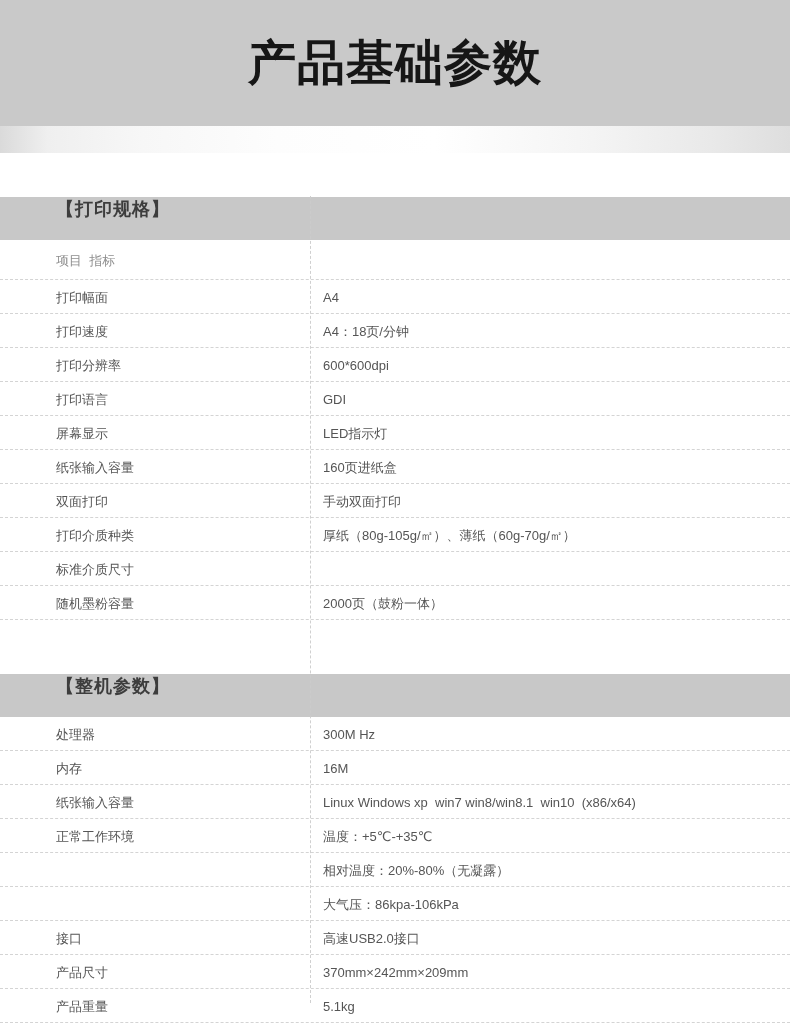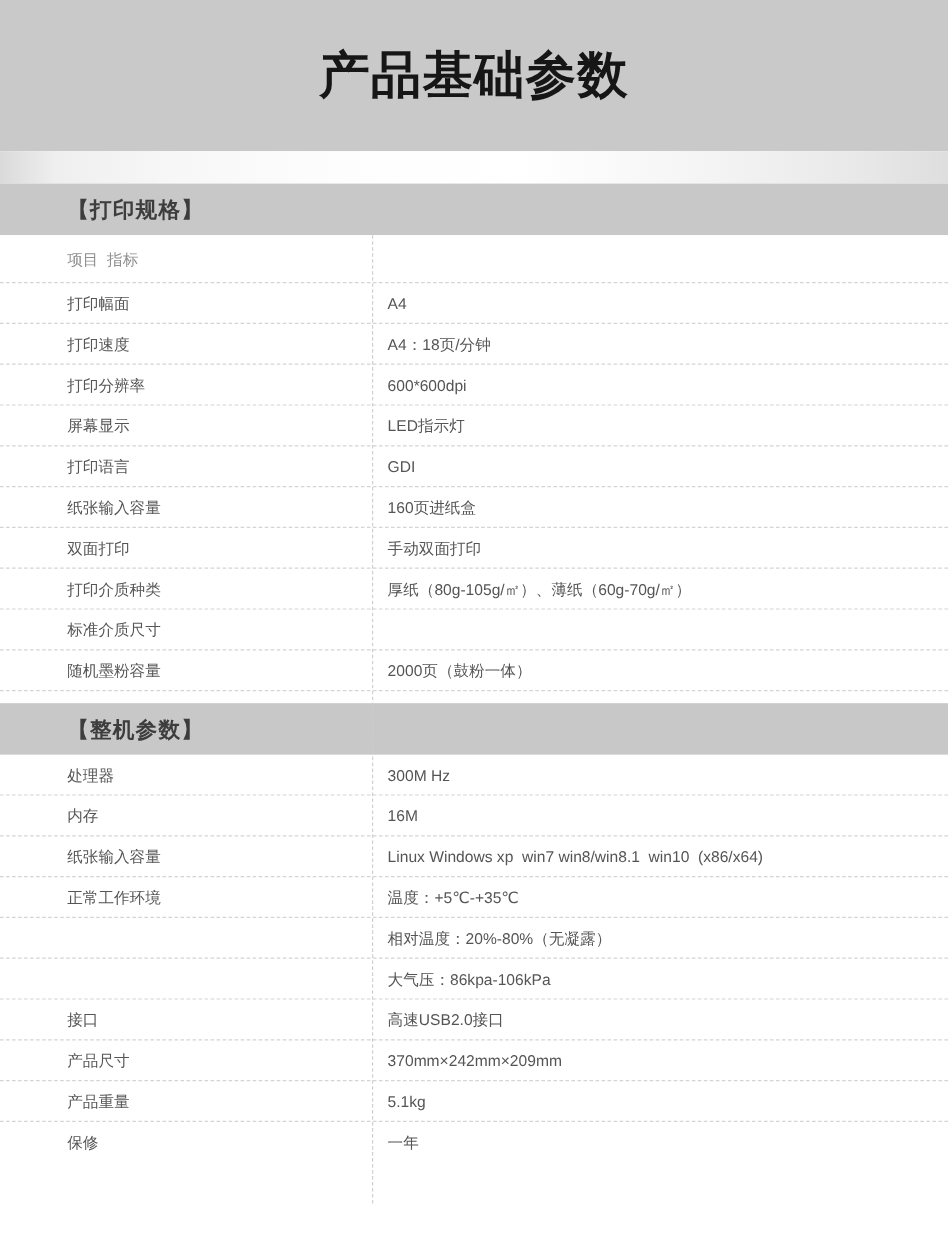--- a/index.html
+++ b/index.html
@@ -11,44 +11,45 @@
     overflow:hidden;
   }
   
   .hero{
     height:126px;
     background:#c9c9c9;
     display:flex;align-items:center;justify-content:center;
   }
   .hero h1{
     margin:0;
-    font-size:42px;
+    font-size:48px;
     font-weight:bold;
     color:#161616;
     letter-spacing:1px;
     line-height:1;
   }
   
   .shine{
     height:27px;
     background:linear-gradient(90deg,
       #dadada 0%, #efefef 6%, #f7f7f7 18%, #fdfdfd 35%,
       #ffffff 55%, #f4f4f4 75%, #e9e9e9 90%, #dedede 100%);
   }
   
   .section-bar{
     height:43px;
     background:#c8c8c8;
-    display:flex;align-items:center;
+    display:flex;align-items:flex-start;
     padding-left:56px;
     box-sizing:border-box;
     font-size:18px;
     font-weight:600;
     color:#3d3d3d;
     letter-spacing:1px;
+    margin-top:44px;
   }
   
   .spec-table{background:#ffffff;}
   .row{
     position:relative;
     height:34px;
     box-sizing:border-box;
     border-bottom:1px dashed #d4d4d4;
   }
   .row.header-row{height:40px;}
@@ -101,26 +102,26 @@
     </div>
     <div class="row">
       <span class="lab">打印速度</span>
       <span class="val">A4：18页/分钟</span>
     </div>
     <div class="row">
       <span class="lab">打印分辨率</span>
       <span class="val">600*600dpi</span>
     </div>
     <div class="row">
+      <span class="lab">打印语言</span>
+      <span class="val">GDI</span>
+    </div>
+    <div class="row">
       <span class="lab">屏幕显示</span>
       <span class="val">LED指示灯</span>
-    </div>
-    <div class="row">
-      <span class="lab">打印语言</span>
-      <span class="val">GDI</span>
     </div>
     <div class="row">
       <span class="lab">纸张输入容量</span>
       <span class="val">160页进纸盒</span>
     </div>
     <div class="row">
       <span class="lab">双面打印</span>
       <span class="val">手动双面打印</span>
     </div>
     <div class="row">

